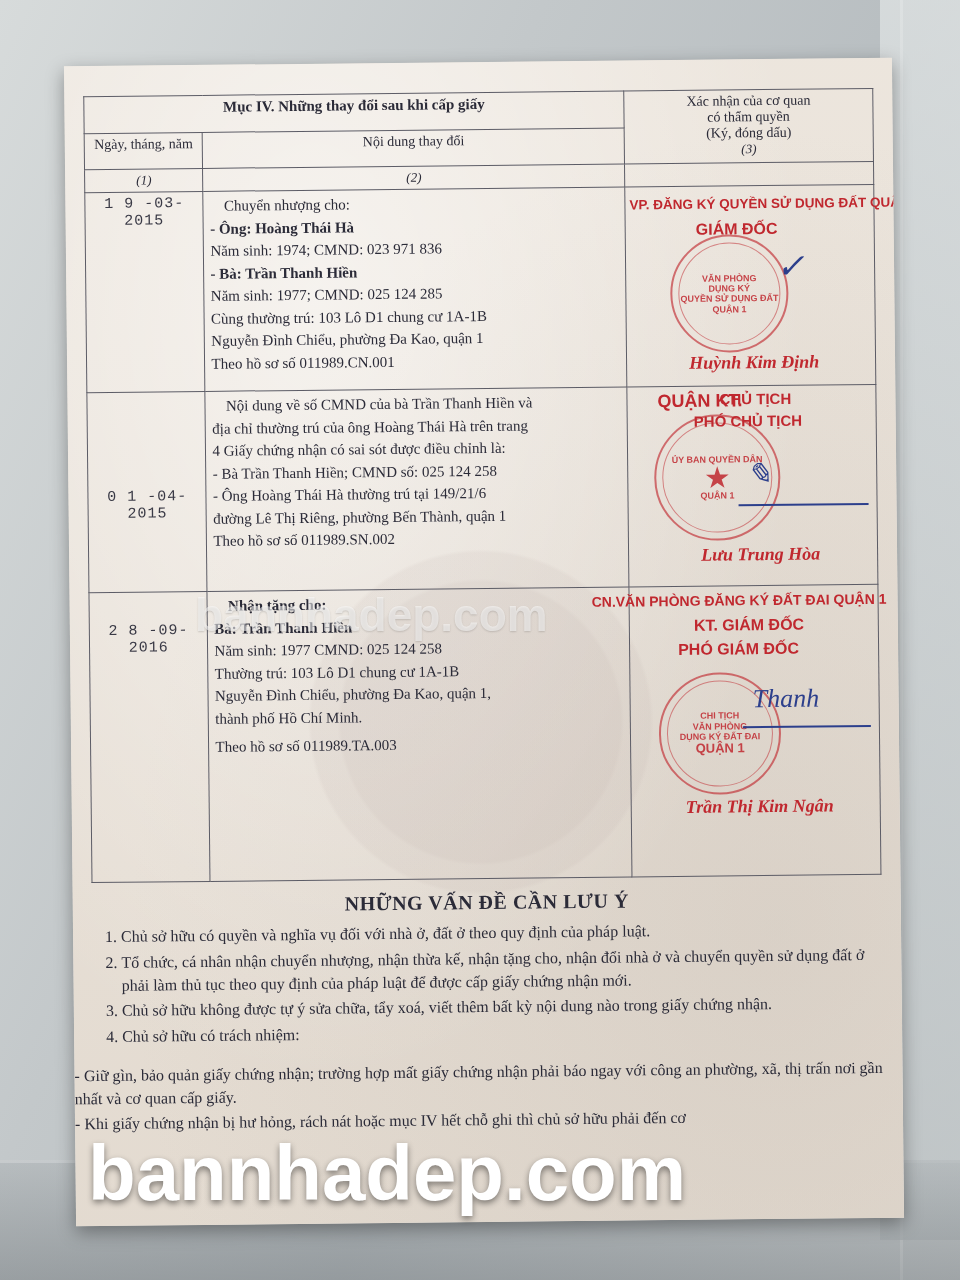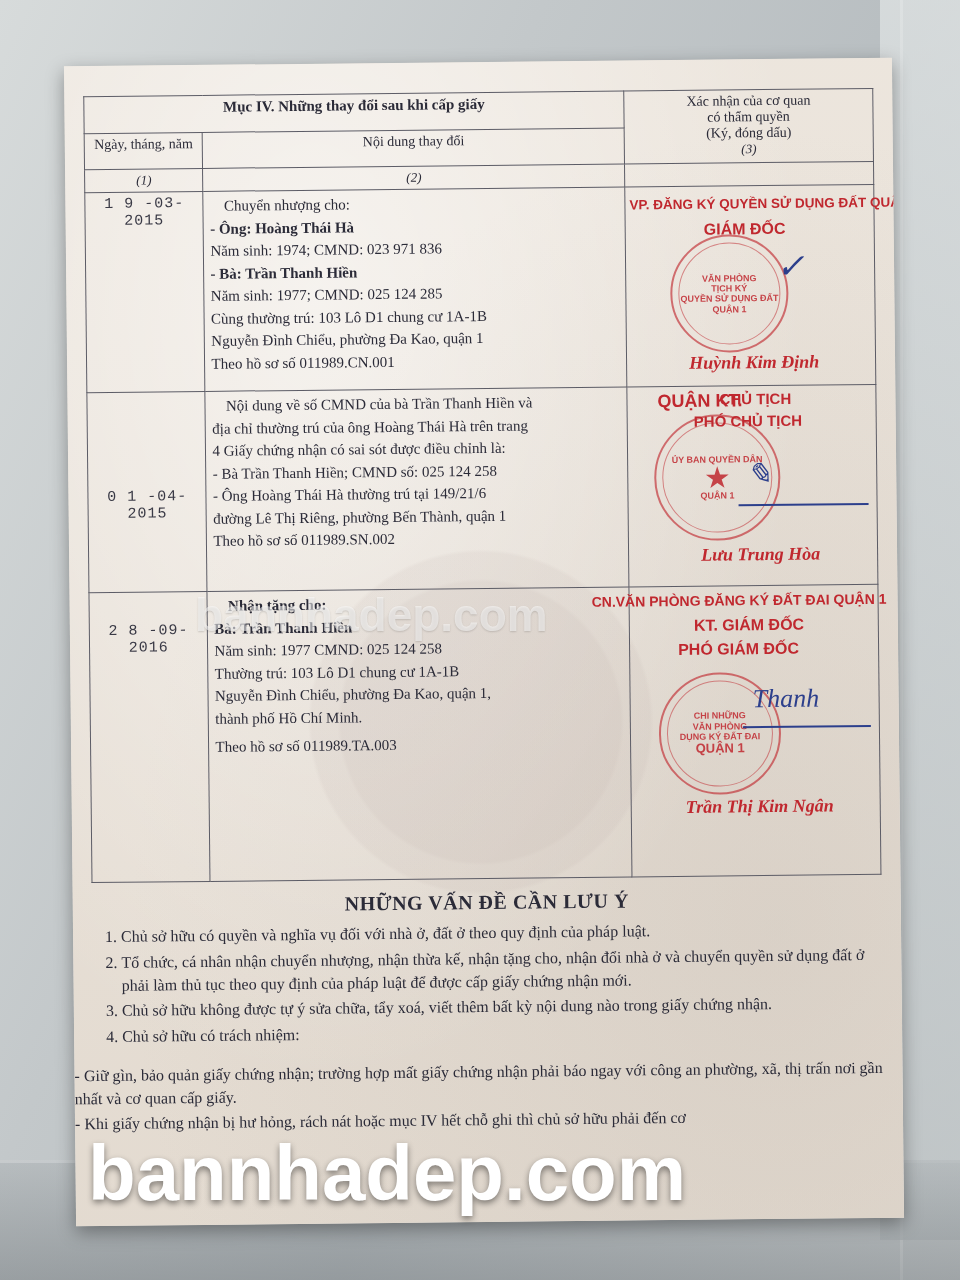--- a/index.html
+++ b/index.html
@@ -210,25 +210,25 @@
           <div class="ln" style="font-weight:bold;">- Ông: Hoàng Thái Hà</div>
           <div class="ln">Năm sinh: 1974; CMND: 023 971 836</div>
           <div class="ln" style="font-weight:bold;">- Bà: Trần Thanh Hiền</div>
           <div class="ln">Năm sinh: 1977; CMND: 025 124 285</div>
           <div class="ln">Cùng thường trú: 103 Lô D1 chung cư 1A-1B</div>
           <div class="ln">Nguyễn Đình Chiểu, phường Đa Kao, quận 1</div>
           <div class="ln">Theo hồ sơ số 011989.CN.001</div>
         </td>
         <td class="sign-cell">
           <div class="red-title red" style="left:4px;top:10px;font-size:13.5px;">VP. ĐĂNG KÝ QUYỀN SỬ DỤNG ĐẤT QUẬN 1</div>
-          <div class="red-title red" style="left:70px;top:34px;font-size:16px;margin-left:8px;">GIÁM ĐỐC</div>
+          <div class="red-title red" style="left:70px;top:34px;font-size:16px;">GIÁM ĐỐC</div>
           <div class="round-stamp" style="left:44px;top:48px;width:118px;height:118px;">
             <div class="stamp-text">
               <span>VĂN PHÒNG</span><br>
-              <span>TỊCH KÝ</span><br>
+              <span>DỤNG KÝ</span><br>
               <span>QUYỀN SỬ DỤNG ĐẤT</span><br>
               <span>QUẬN 1</span>
             </div>
           </div>
           <div class="blue-sig" style="left:150px;top:60px;font-size:34px;">✓</div>
           <div class="script" style="position:absolute;left:62px;top:166px;">Huỳnh Kim Định</div>
         </td>
       </tr>
 
       <tr class="row2">
@@ -269,21 +269,21 @@
           <div class="ln">Nguyễn Đình Chiểu, phường Đa Kao, quận 1,</div>
           <div class="ln">thành phố Hồ Chí Minh.</div>
           <div class="ln" style="margin-top:6px;">Theo hồ sơ số 011989.TA.003</div>
         </td>
         <td class="sign-cell">
           <div class="red-title red" style="left:-38px;top:6px;font-size:14px;">CN.VĂN PHÒNG ĐĂNG KÝ ĐẤT ĐAI QUẬN 1</div>
           <div class="red-title red" style="left:64px;top:30px;font-size:16px;">KT. GIÁM ĐỐC</div>
           <div class="red-title red" style="left:48px;top:54px;font-size:16px;">PHÓ GIÁM ĐỐC</div>
           <div class="round-stamp" style="left:28px;top:86px;width:122px;height:122px;">
             <div class="stamp-text">
-              <span>CHI NHỮNG</span><br>
+              <span>CHI TỊCH</span><br>
               <span>VĂN PHÒNG</span><br>
               <span>DỤNG KÝ ĐẤT ĐAI</span><br>
               <b style="font-size:13px">QUẬN 1</b>
             </div>
           </div>
           <div class="blue-sig" style="left:122px;top:98px;font-size:26px;">Thanh</div>
           <div style="position:absolute;left:112px;top:140px;width:128px;height:2px;background:#2c3f8c;"></div>
           <div class="script" style="position:absolute;left:54px;top:210px;">Trần Thị Kim Ngân</div>
         </td>
       </tr>

